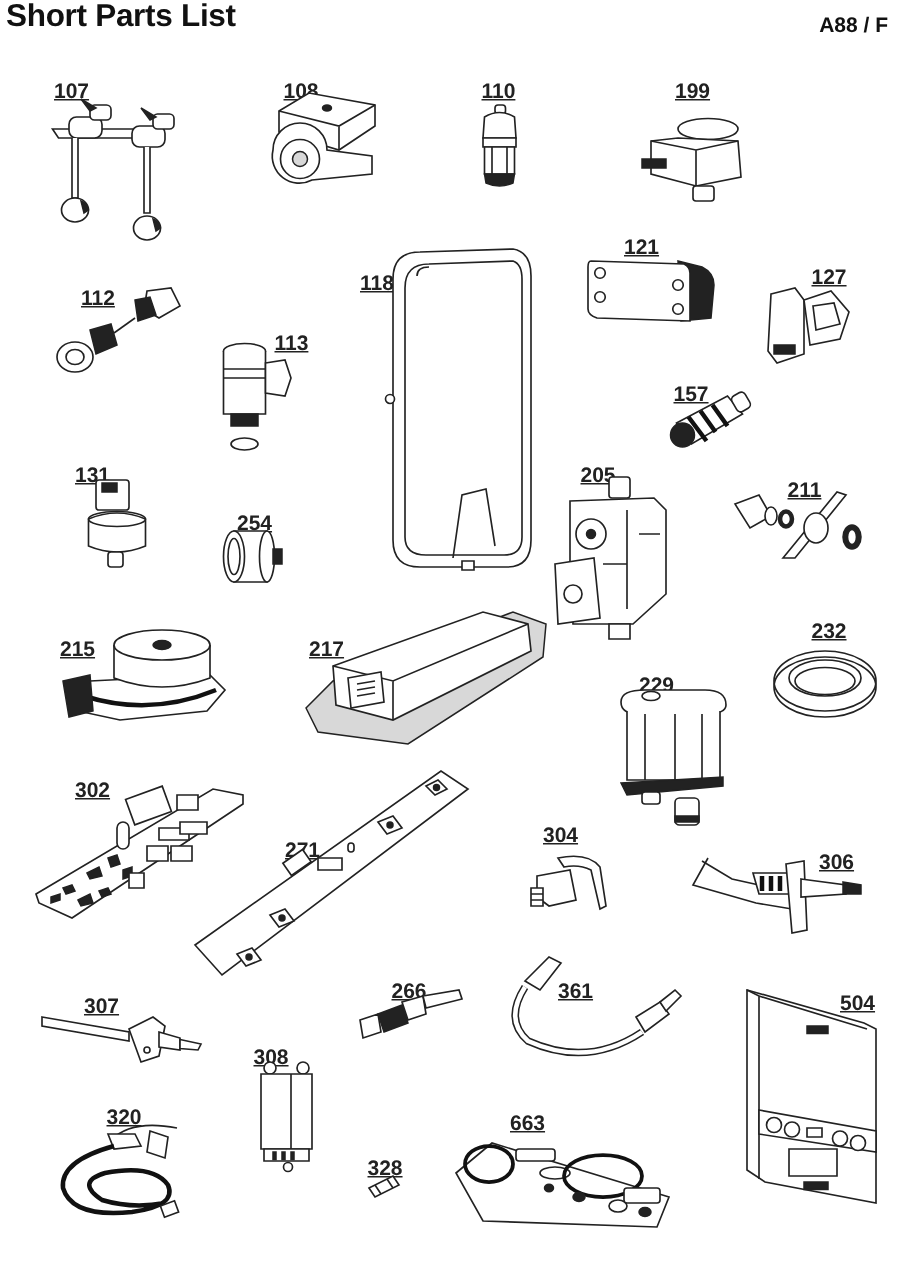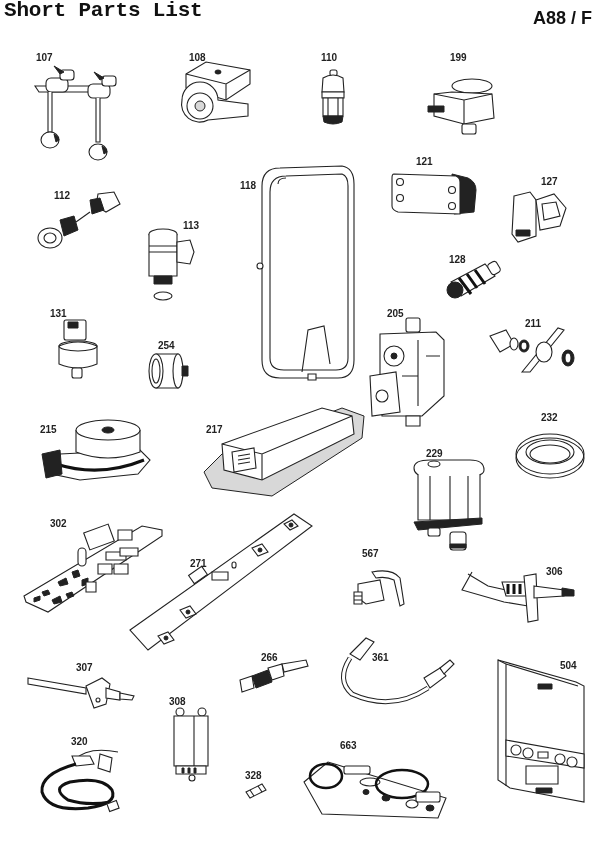--- a/index.html
+++ b/index.html
@@ -1,21 +1,21 @@
 <!DOCTYPE html>
 <html><head>
 <meta charset="utf-8">
 <style>
   html, body { margin: 0; padding: 0; background: #ffffff; }
   body { width: 600px; height: 853px; position: relative; overflow: hidden;
          font-family: "Liberation Sans", sans-serif; color: #111; }
-  .title { position: absolute; left: 4px; top: -1px; font-size: 21px; font-weight: bold; letter-spacing: -0.2px; font-family: Liberation Mono, monospace; }
-  .code  { position: absolute; right: 8px; top: 8px; font-size: 18px; font-weight: bold; }
+  .title { position: absolute; left: 4px; top: -1px; font-size: 21px; font-weight: bold; letter-spacing: -0.2px; }
+  .code  { position: absolute; right: 8px; top: 8px; font-size: 14px; font-weight: bold; }
   .part  { position: absolute; }
-  .lbl   { position: absolute; font-size: 10px; font-weight: bold; color: #222; }
+  .lbl   { position: absolute; font-size: 14px; font-weight: bold; color: #222; text-decoration: underline; }
   svg.art { position: absolute; overflow: visible; }
   svg.art * { vector-effect: non-scaling-stroke; }
   .s { fill: #fff; stroke: #222; stroke-width: 1.1; }
   .d { fill: #222; stroke: #222; stroke-width: 1; }
   .g { fill: #d8d8d8; stroke: #222; stroke-width: 1; }
   .n { fill: none; stroke: #222; stroke-width: 1.1; }
   .k { fill: none; stroke: #111; stroke-width: 3; }
 </style>
 </head>
 <body>
@@ -129,21 +129,21 @@
   <span class="lbl" style="left:541px;top:176px">127</span>
   <svg class="art" style="left:508px;top:190px" width="60" height="56" viewBox="0 0 60 56">
     <path class="s" d="M6 6 L22 2 L28 10 L28 46 L10 52 L4 44 Z"></path>
     <path class="s" d="M28 10 L46 4 L58 18 L52 36 L32 40 Z"></path>
     <path class="n" d="M34 14 L48 12 L52 26 L36 30 Z"></path>
     <rect class="d" x="8" y="40" width="14" height="6"></rect>
   </svg>
 </div>
 
 <div class="part">
-  <span class="lbl" style="left:449px;top:254px">128</span>
+  <span class="lbl" style="left:449px;top:254px">157</span>
   <svg class="art" style="left:445px;top:258px" width="58" height="42" viewBox="0 0 58 42">
     <path class="s" d="M6 24 L40 6 L50 18 L16 38 Z"></path>
     <path class="k" d="M14 20 L26 36 M22 16 L32 30 M30 12 L40 26"></path>
     <ellipse class="d" cx="10" cy="32" rx="8" ry="8"></ellipse>
     <rect class="s" x="44" y="4" width="10" height="12" rx="3" transform="rotate(-30 49 10)"></rect>
   </svg>
 </div>
 
 <div class="part">
   <span class="lbl" style="left:50px;top:308px">131</span>
@@ -270,21 +270,21 @@
     <rect class="s" x="84" y="60" width="16" height="8"></rect>
     <rect class="s" x="104" y="50" width="4" height="6" rx="2"></rect>
     <path class="s" d="M52 98 L62 94 L68 102 L58 106 Z"></path>
     <circle class="d" cx="60" cy="100" r="2"></circle>
     <path class="s" d="M30 124 L40 120 L46 128 L36 132 Z"></path>
     <circle class="d" cx="38" cy="126" r="2"></circle>
   </svg>
 </div>
 
 <div class="part">
-  <span class="lbl" style="left:362px;top:548px">567</span>
+  <span class="lbl" style="left:362px;top:548px">304</span>
   <svg class="art" style="left:352px;top:570px" width="56" height="42" viewBox="0 0 56 42">
     <path class="s" d="M20 2 Q40 -2 48 8 L52 34 L48 36 L42 10 Q34 6 24 8 Z"></path>
     <path class="s" d="M6 14 L28 10 L32 30 L14 34 L6 28 Z"></path>
     <rect class="s" x="2" y="22" width="8" height="12"></rect>
     <path class="n" d="M2 26 L10 26 M2 30 L10 30"></path>
   </svg>
 </div>
 
 <div class="part">
   <span class="lbl" style="left:546px;top:566px">306</span>
@@ -293,21 +293,21 @@
     <path class="n" d="M10 6 L30 18 L48 22"></path>
     <path class="s" d="M44 14 L70 14 L74 28 L48 28 Z"></path>
     <path class="k" d="M50 16 L50 26 M56 16 L56 26 M62 16 L62 26"></path>
     <path class="s" d="M66 8 L78 6 L80 52 L70 54 Z"></path>
     <path class="s" d="M76 18 L106 22 L106 28 L76 30 Z"></path>
     <path class="d" d="M104 20 L116 22 L116 28 L104 28 Z"></path>
   </svg>
 </div>
 
 <div class="part">
-  <span class="lbl" style="left:76px;top:662px">307</span>
+  <span class="lbl" style="left:56px;top:662px">307</span>
   <svg class="art" style="left:26px;top:676px" width="110" height="34" viewBox="0 0 110 34">
     <path class="s" d="M2 2 L60 12 L60 18 L2 8 Z"></path>
     <path class="s" d="M60 10 L76 2 L84 8 L80 28 L68 32 Z"></path>
     <circle class="s" cx="72" cy="24" r="2"></circle>
     <path class="s" d="M80 12 L94 16 L94 24 L80 22 Z"></path>
     <path class="s" d="M94 17 L108 20 L106 24 L94 23 Z"></path>
   </svg>
 </div>
 
 <div class="part">

